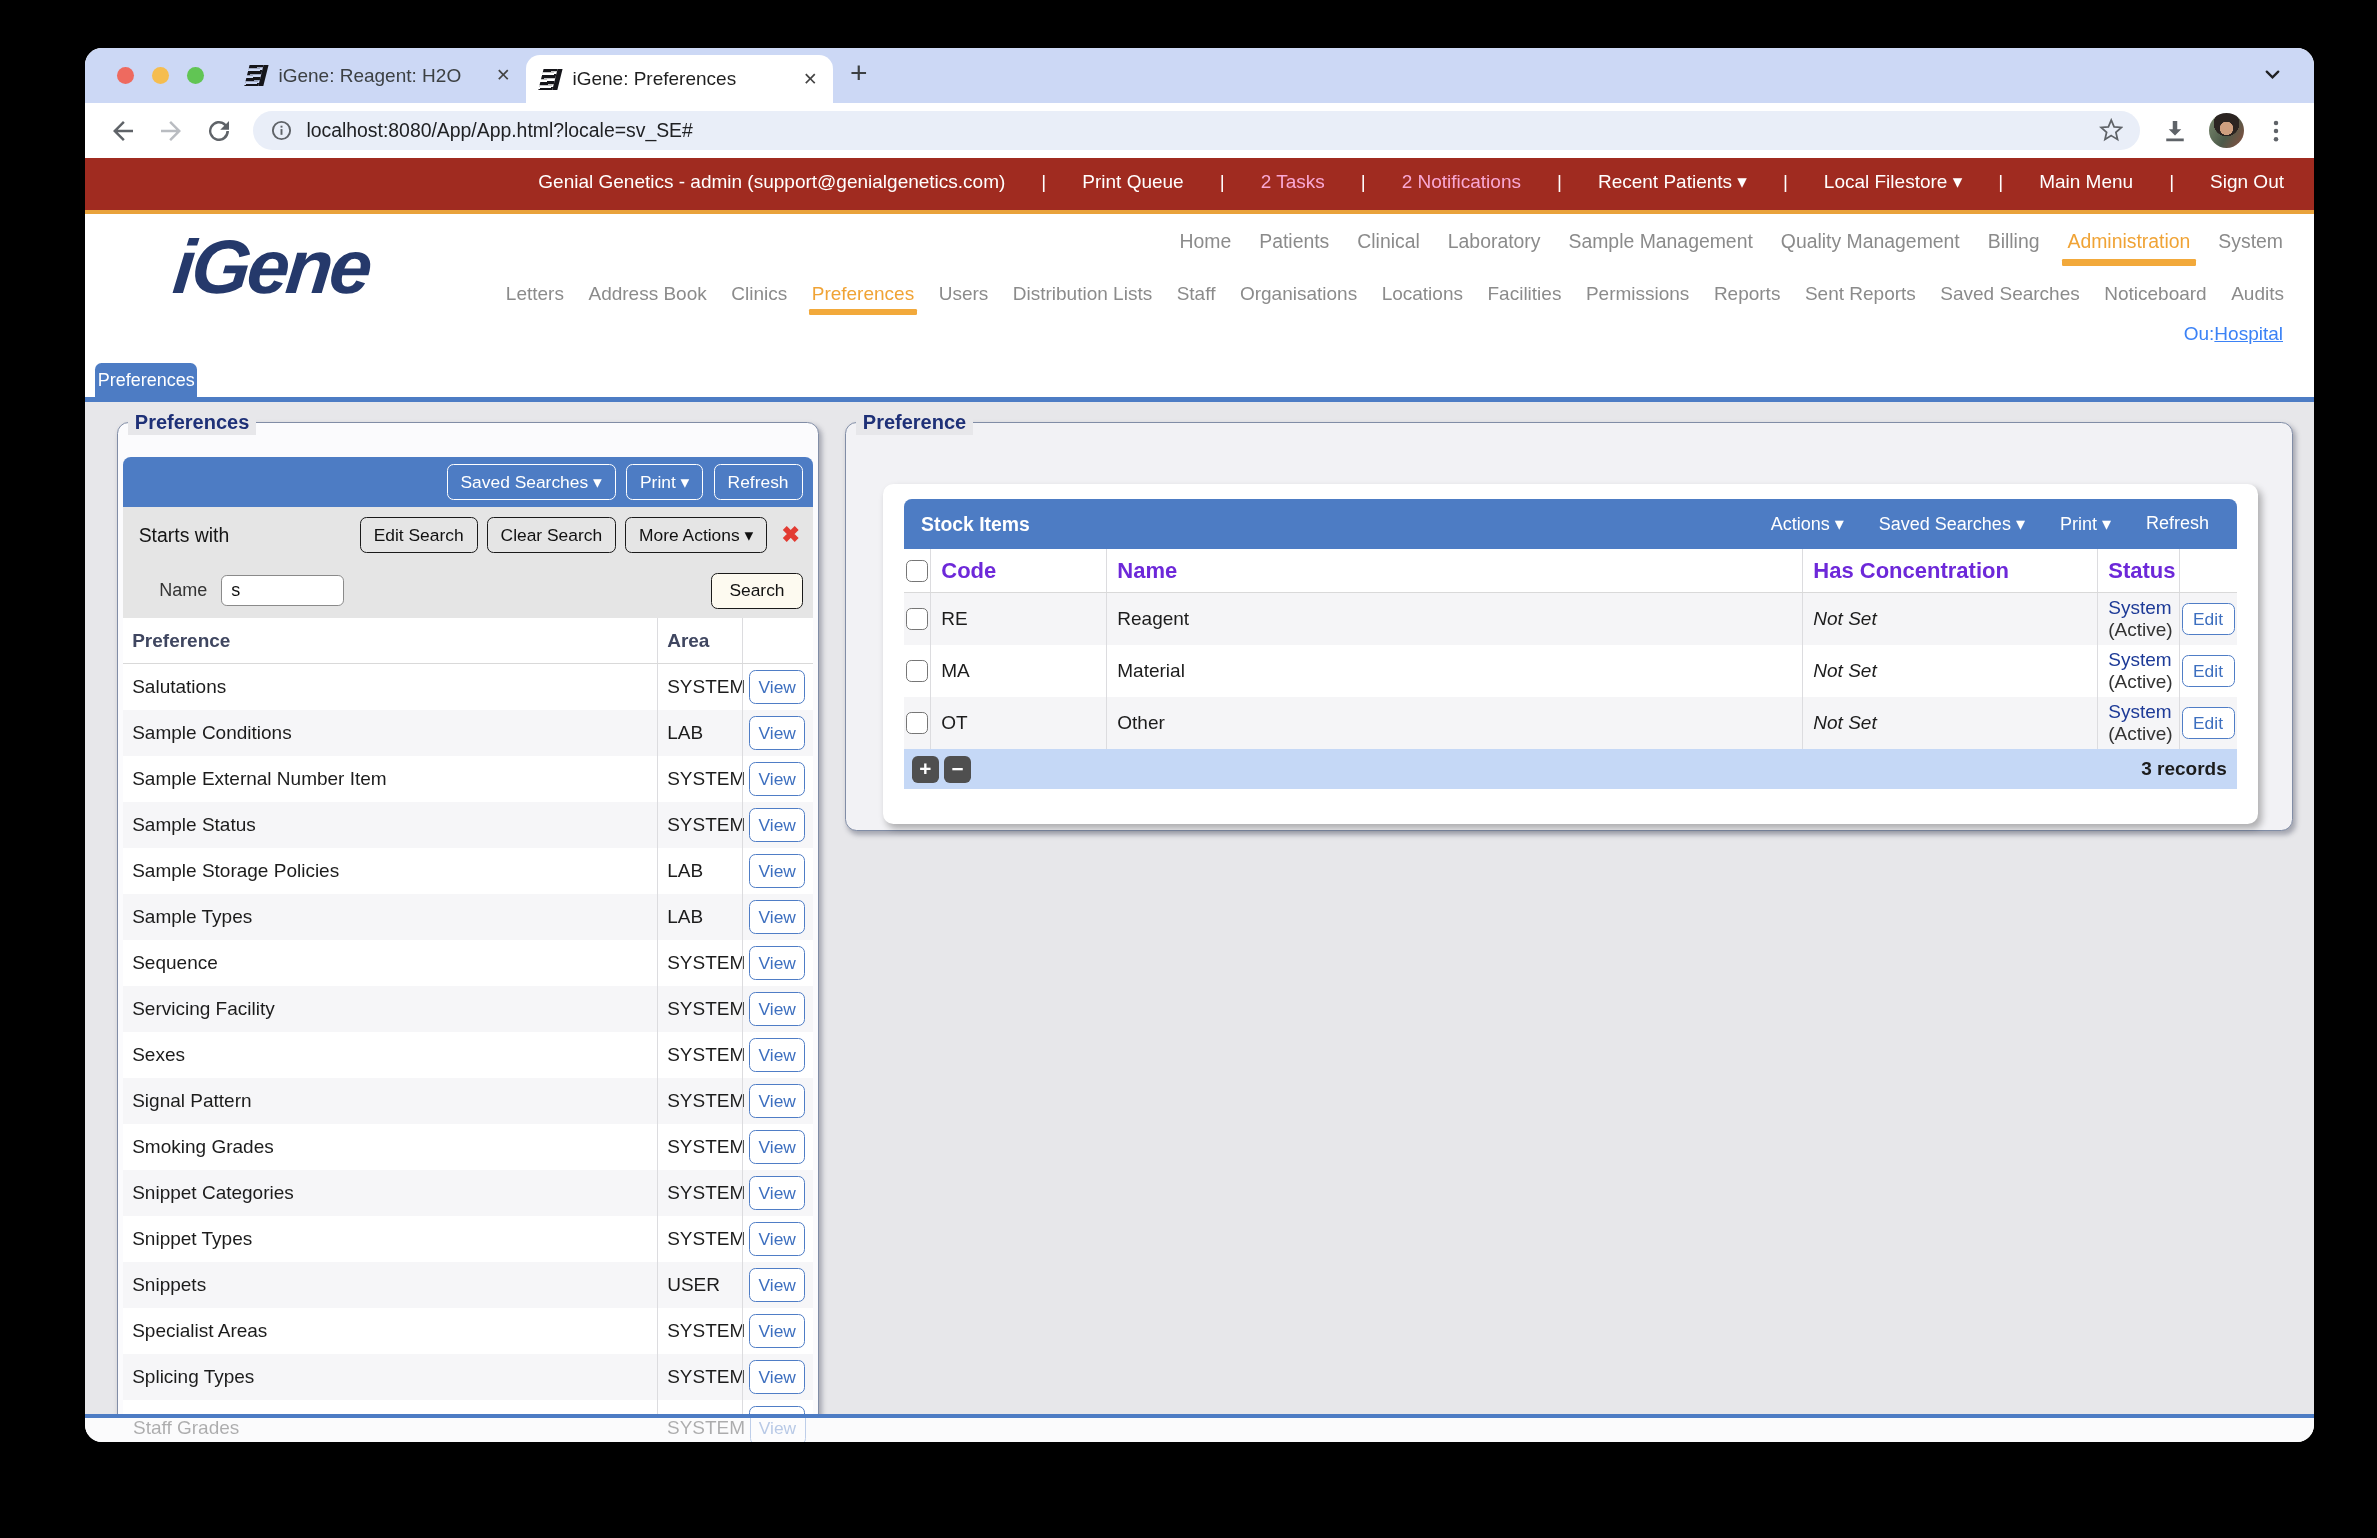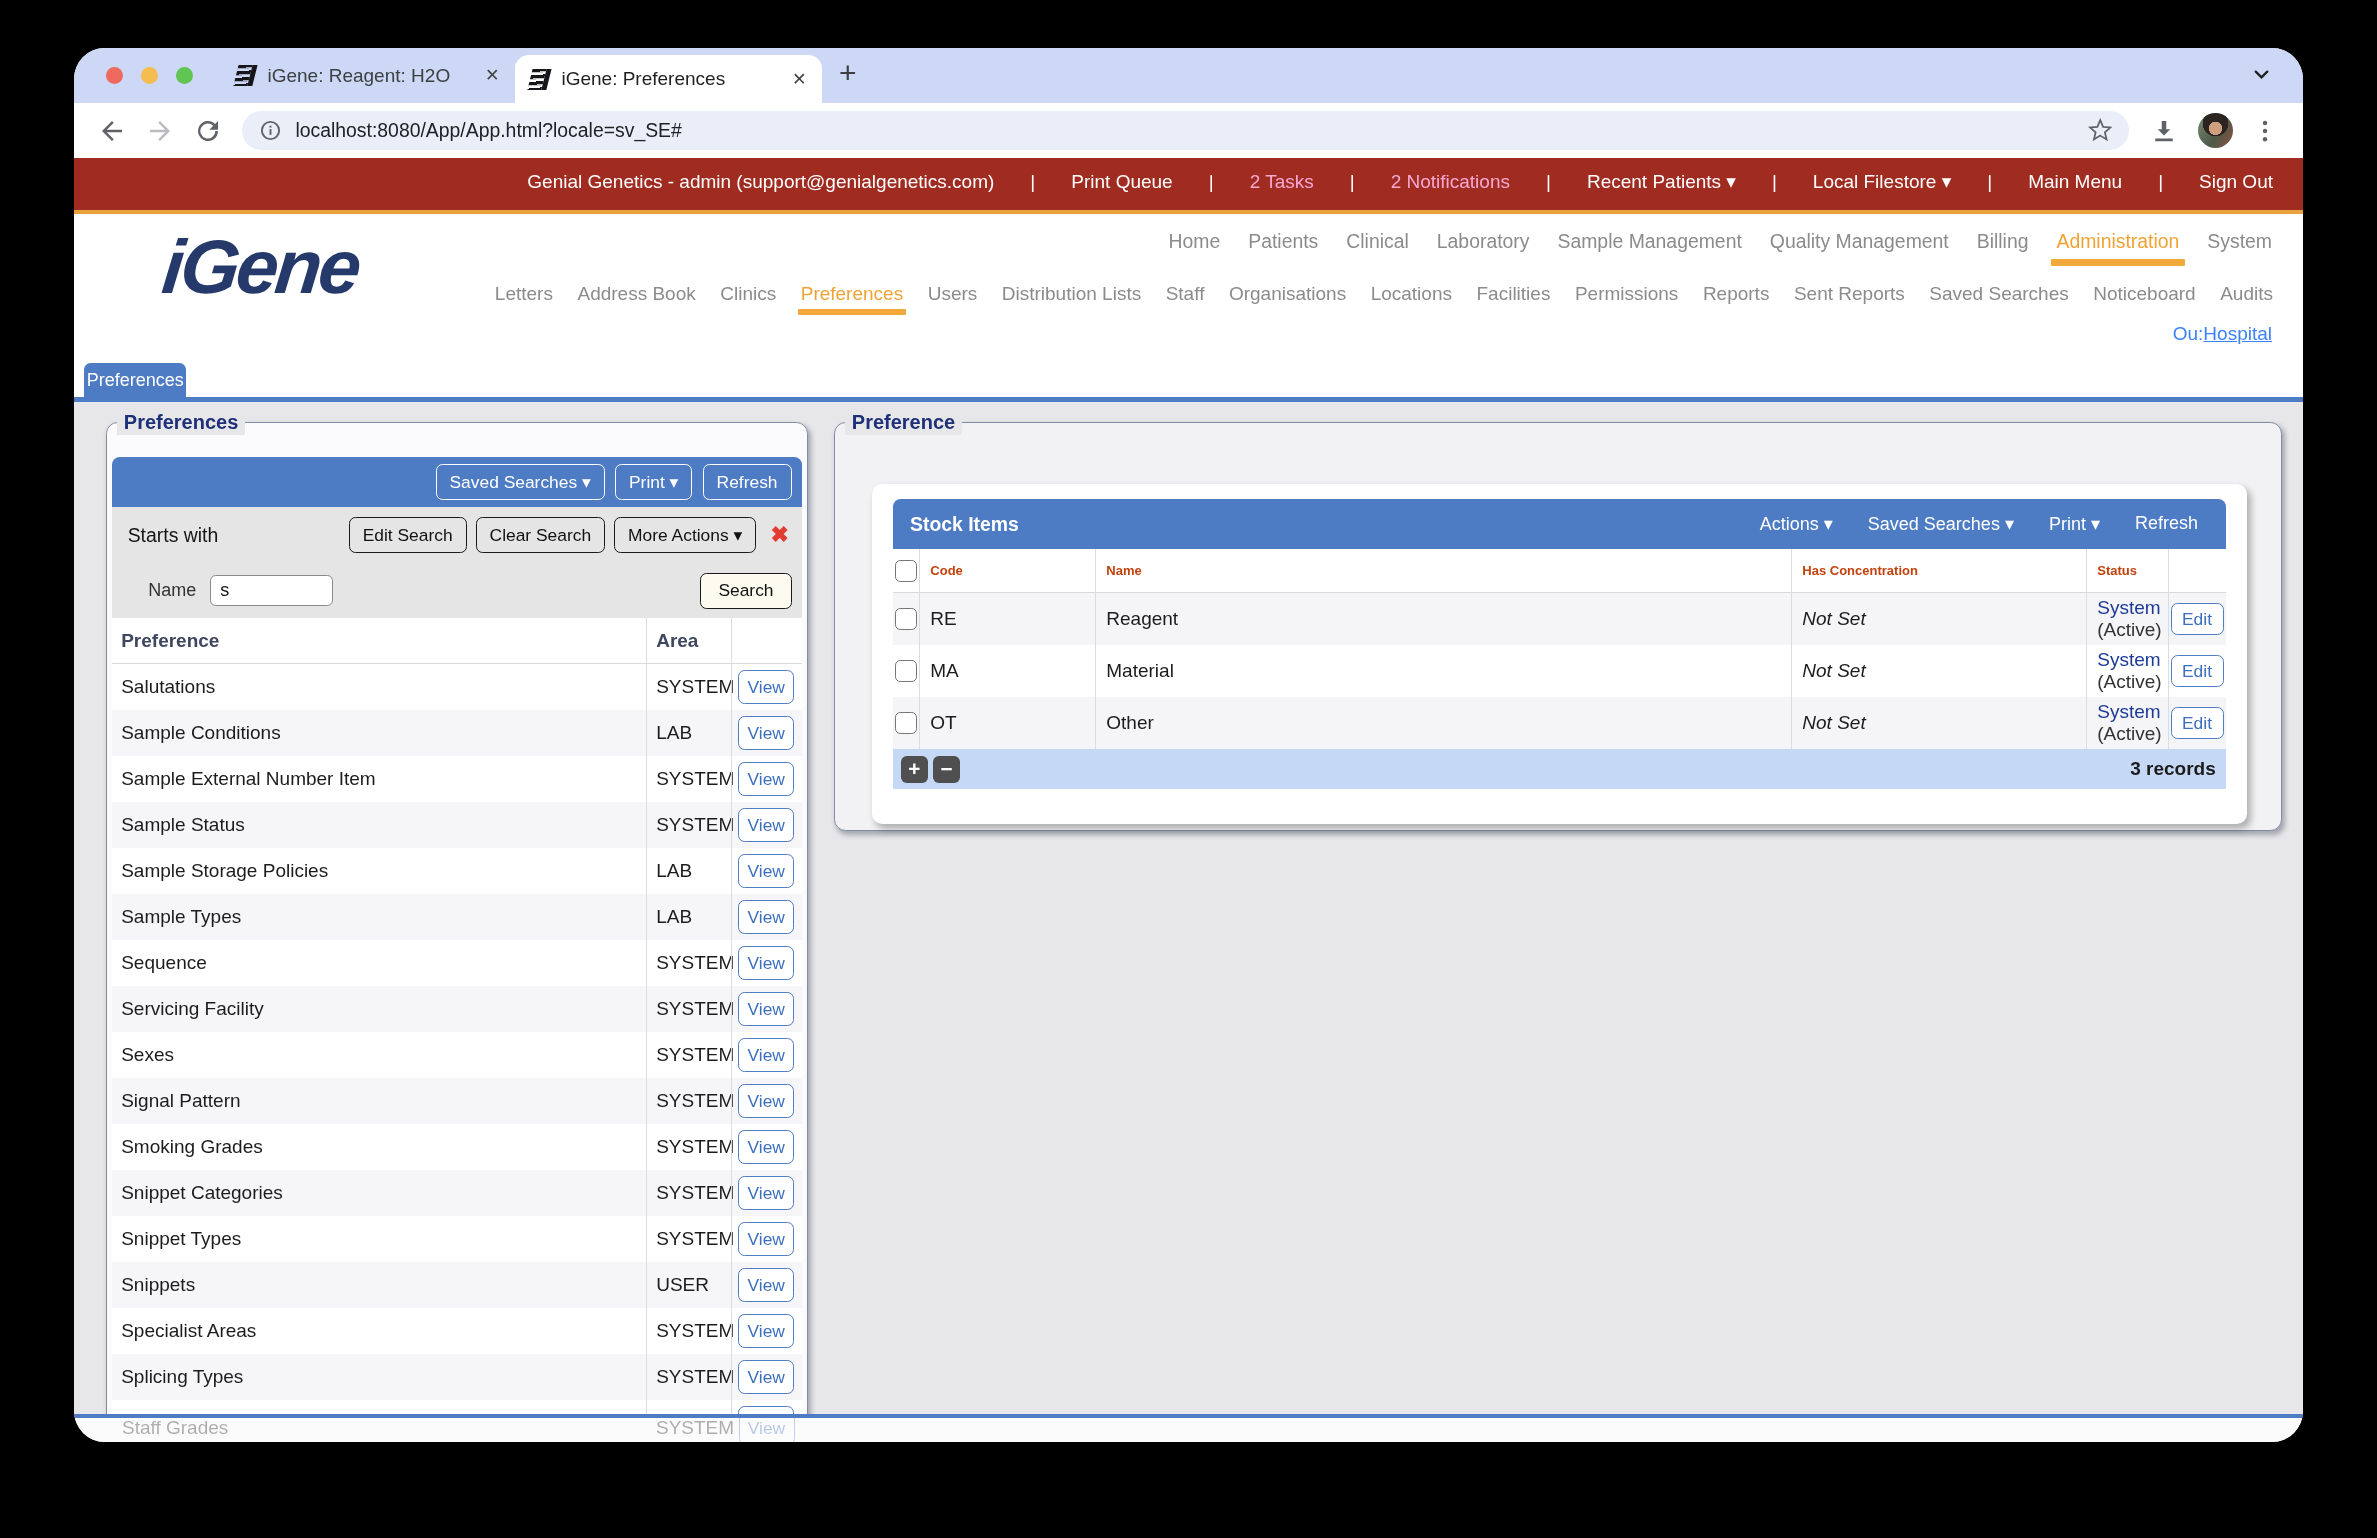--- a/index.html
+++ b/index.html
@@ -2,22 +2,22 @@
 <html style="font-size:10.3px"><head>
 <meta charset="utf-8">
 <style>
   * { box-sizing: border-box; margin: 0; padding: 0; }
   body {
     width: 2377px; height: 1539px; background: #000;
     font-family: "Liberation Sans", sans-serif; position: relative;
     -webkit-font-smoothing: antialiased;
   }
   .window {
-    position: absolute; left: 74px; top: 48px; width: 2229px; height: 1394px;
-    border-radius: 31px; overflow: hidden; background: #fff;
+    position: absolute; left: 85px; top: 48px; width: 2229px; height: 1394px;
+    border-radius: 17px; overflow: hidden; background: #fff;
   }
   
   .tabstrip { height: 55px; background: #ccd8f5; display: flex; align-items: flex-end; }
   .traffic { display: flex; gap: 17.4px; align-items: center; margin: 0 28px 19px 32px; }
   .light { width: 17.4px; height: 17.4px; border-radius: 50%; }
   .light.red { background: #ee6a5f; } .light.yellow { background: #f5bd4f; } .light.green { background: #61c554; }
   .tab { display: flex; align-items: center; font-size: 19px; color: #3c4043; padding: 0 15.5px; }
   .tab.inactive { height: 55px; width: 294px; }
   .tab.active { height: 48px; width: 307px; background: #fff; border-radius: 14px 14px 0 0; color: #1f1f1f; }
   .favicon { width: 19.4px; height: 20.7px; margin-right: 11.6px; flex: none;
@@ -100,21 +100,21 @@
     font-size: 17.4px; background: #fff; display: flex; align-items: center; justify-content: center; margin: 0 auto; }
   .lrow .c3 { justify-content: center; padding-left: 0; display: flex; }
   
   .card { position: absolute; left: 37px; top: 61px; width: 1375px; height: 340px; background: #fff;
     border-radius: 10.3px; box-shadow: 3.2px 4.5px 7.8px rgba(0,0,0,.28); padding: 15px 21px 0 21px; }
   .sheader { height: 50px; background: #4d7cc4; border-radius: 7.8px 7.8px 0 0; display: flex; align-items: center;
     color: #fff; }
   .sheader .title { font-size: 19.4px; font-weight: bold; margin-left: 17px; }
   .sheader .links { margin-left: auto; margin-right: 28px; display: flex; gap: 35px; font-size: 18px; }
   .sgrid { display: grid; grid-template-columns: 26px 176px 696px 295px 82px 57px; align-items: center; }
-  .sthead { height: 44px; font-size: 13px; font-weight: bold; color: #c2410c; border-bottom: 1.3px solid #d9d9d9; }
+  .sthead { height: 44px; font-size: 22px; font-weight: bold; color: #6d28d9; border-bottom: 1.3px solid #d9d9d9; }
   .sthead .c, .srow .c { padding-left: 10.3px; height: 100%; display: flex; align-items: center; }
   .sthead .c + .c, .srow .c + .c { border-left: 1.3px solid #dcdcdf; }
   .srow { height: 52px; font-size: 19px; color: #1c1c1c; }
   .srow:nth-child(odd) { background: #f5f5f7; }
   .srow:nth-child(even) { background: #fff; }
   .checkbox { width: 22px; height: 22px; border: 1.6px solid #767676; border-radius: 5.2px; background: #fff; margin: 0 auto; }
   .ckc { justify-content: center; padding-left: 0 !important; }
   .notset { font-style: italic; }
   .statuscell { flex-direction: column; align-items: flex-start !important; justify-content: center; line-height: 22.6px; }
   .statuscell .main { color: #1d3a97; }

